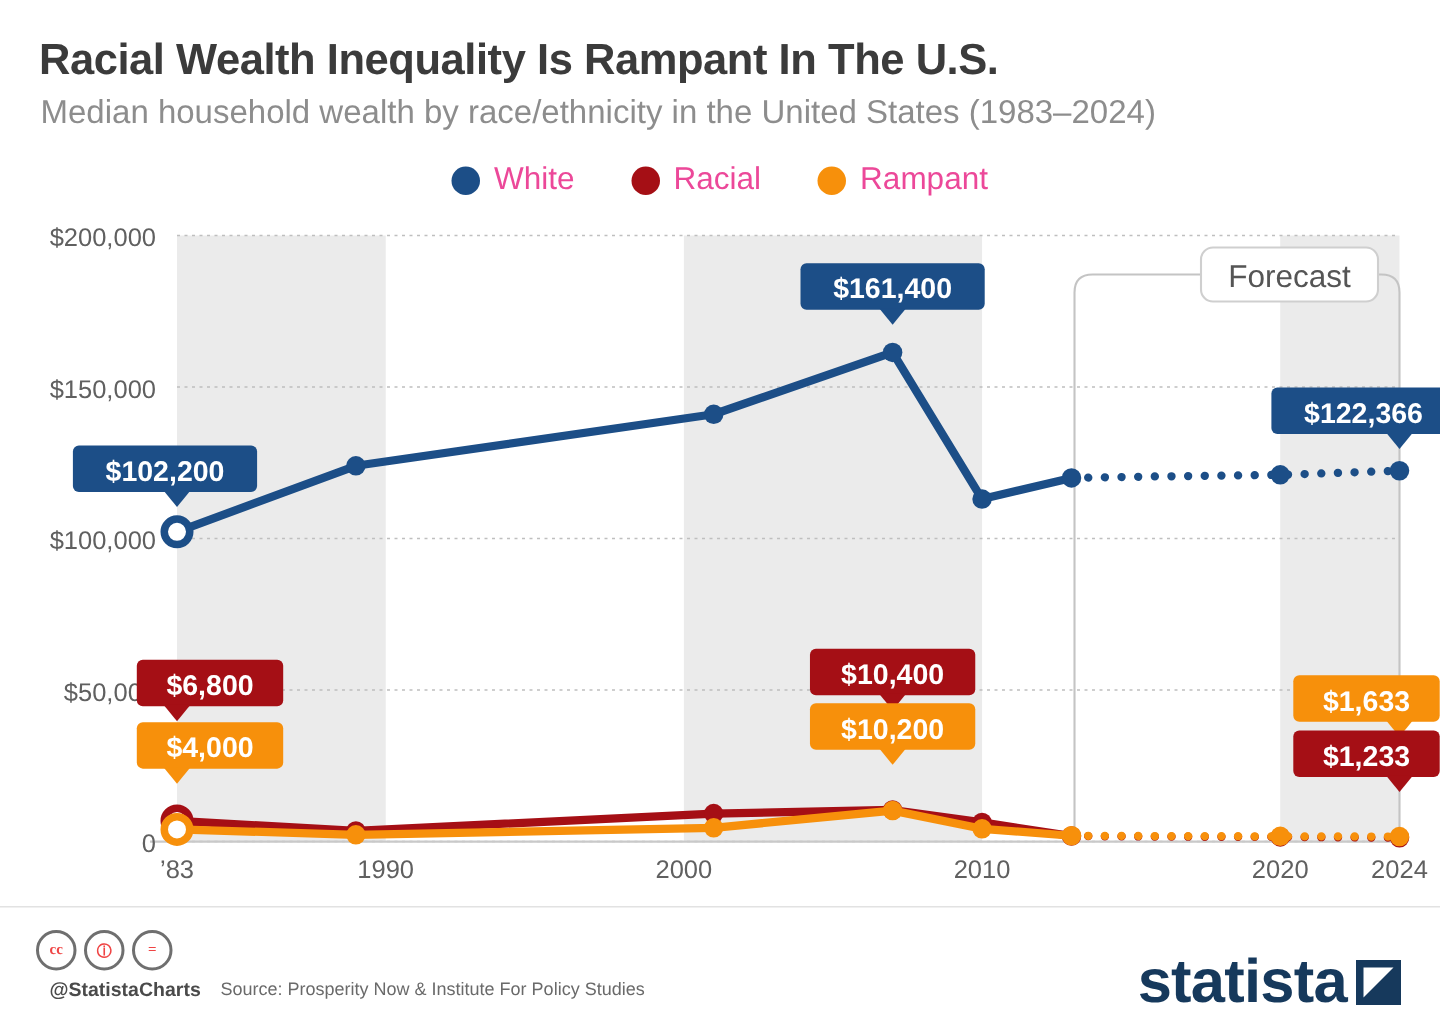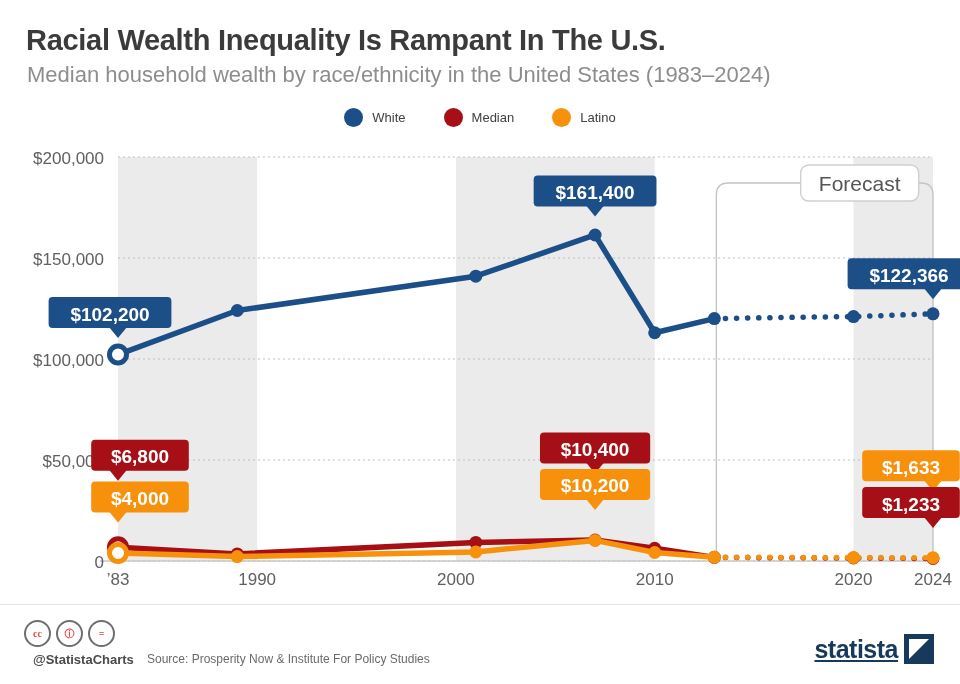--- a/index.html
+++ b/index.html
@@ -21,21 +21,21 @@
     position:absolute; left:27px; top:62px;
     font-size:22px; color:#8d8d8d; white-space:nowrap;
   }
 
   .legend {
     position:absolute; left:0; top:108px; width:960px;
     display:flex; justify-content:center; align-items:center; gap:38px;
   }
   .legend-item { display:flex; align-items:center; gap:9px; }
   .legend-dot { width:19px; height:19px; border-radius:50%; display:block; }
-  .legend-label { font-size:13px; color:#404040; }
+  .legend-label { font-size:21px; color:#ec4899; }
 
   .chart-area { position:absolute; left:0; top:0; width:960px; height:684px; }
 
   .footer-rule {
     position:absolute; left:0; top:604px; width:960px; height:1px;
     background:#e2e2e2;
   }
   .cc { position:absolute; left:24px; top:620px; display:flex; gap:5px; }
   .cc-circle {
     width:23px; height:23px; border-radius:50%;
@@ -50,22 +50,22 @@
   }
   .source {
     position:absolute; left:147px; top:652px;
     font-size:12px; color:#6a6a6a; white-space:nowrap;
   }
   .brand {
     position:absolute; right:26px; top:634px;
     display:flex; align-items:center; gap:6px;
   }
   .brand-text {
-    font-size:25px; font-weight:bold; color:#16395c;
-    letter-spacing:-0.5px; line-height:1;text-decoration:underline;
+    font-size:41px; font-weight:bold; color:#16395c;
+    letter-spacing:-0.5px; line-height:1;
   }
   .brand-mark { width:30px; height:30px; background:#16395c; position:relative; }
   .brand-mark:after {
     content:""; position:absolute; left:5px; top:5px;
     width:0; height:0;
     border-left:20px solid #ffffff;
     border-bottom:20px solid transparent;
   }
 </style>
 </head>
@@ -76,25 +76,25 @@
   <div class="title">Racial Wealth Inequality Is Rampant In The U.S.</div>
   <div class="subtitle">Median household wealth by race/ethnicity in the United States (1983–2024)</div>
 
   <div class="legend">
     <div class="legend-item">
       <span class="legend-dot" style="background:#1c4e87"></span>
       <span class="legend-label">White</span>
     </div>
     <div class="legend-item">
       <span class="legend-dot" style="background:#a50f15"></span>
-      <span class="legend-label">Median</span>
+      <span class="legend-label">Racial</span>
     </div>
     <div class="legend-item">
       <span class="legend-dot" style="background:#f7900b"></span>
-      <span class="legend-label">Latino</span>
+      <span class="legend-label">Rampant</span>
     </div>
   </div>
 
   <svg class="chart-area" id="chart-svg" width="960" height="684" viewBox="0 0 960 684">
       <rect x="118" y="157" width="139.14634146341461" height="404" fill="#ebebeb"></rect>
       <rect x="455.9268292682927" y="157" width="198.78048780487808" height="404" fill="#ebebeb"></rect>
       <rect x="853.4878048780488" y="157" width="79.51219512195121" height="404" fill="#ebebeb"></rect>
       <line x1="118" x2="933" y1="561" y2="561" stroke="#bfbfbf" stroke-width="1" stroke-dasharray="2,3"></line>
       <line x1="118" x2="933" y1="460" y2="460" stroke="#bfbfbf" stroke-width="1" stroke-dasharray="2,3"></line>
       <line x1="118" x2="933" y1="359" y2="359" stroke="#bfbfbf" stroke-width="1" stroke-dasharray="2,3"></line>

